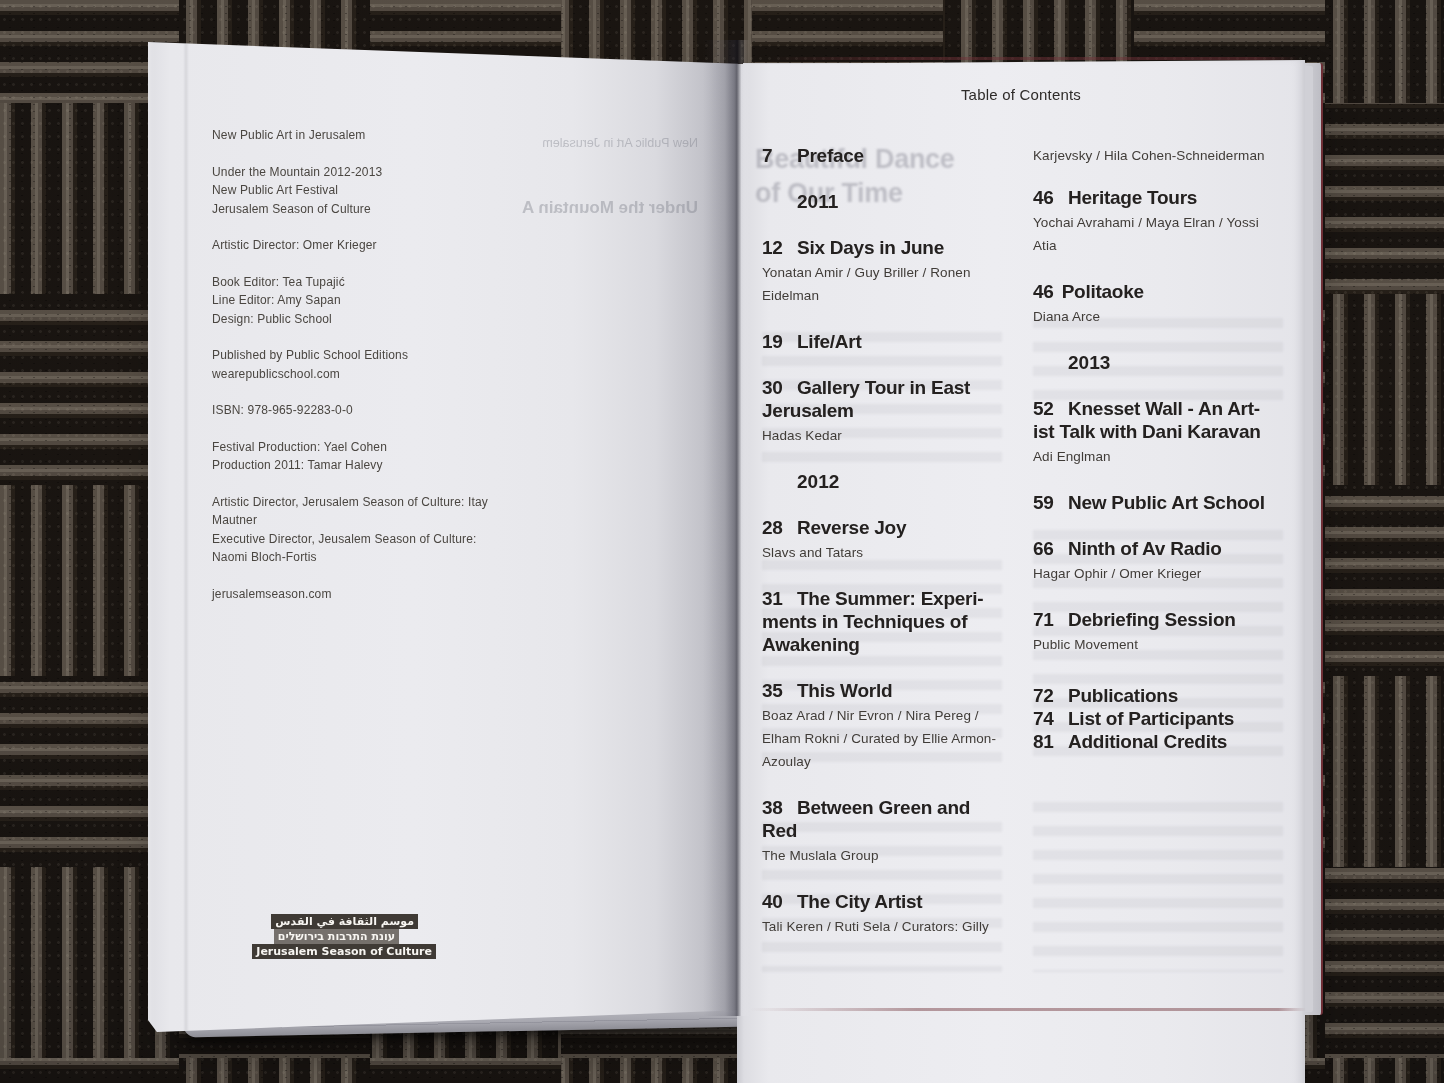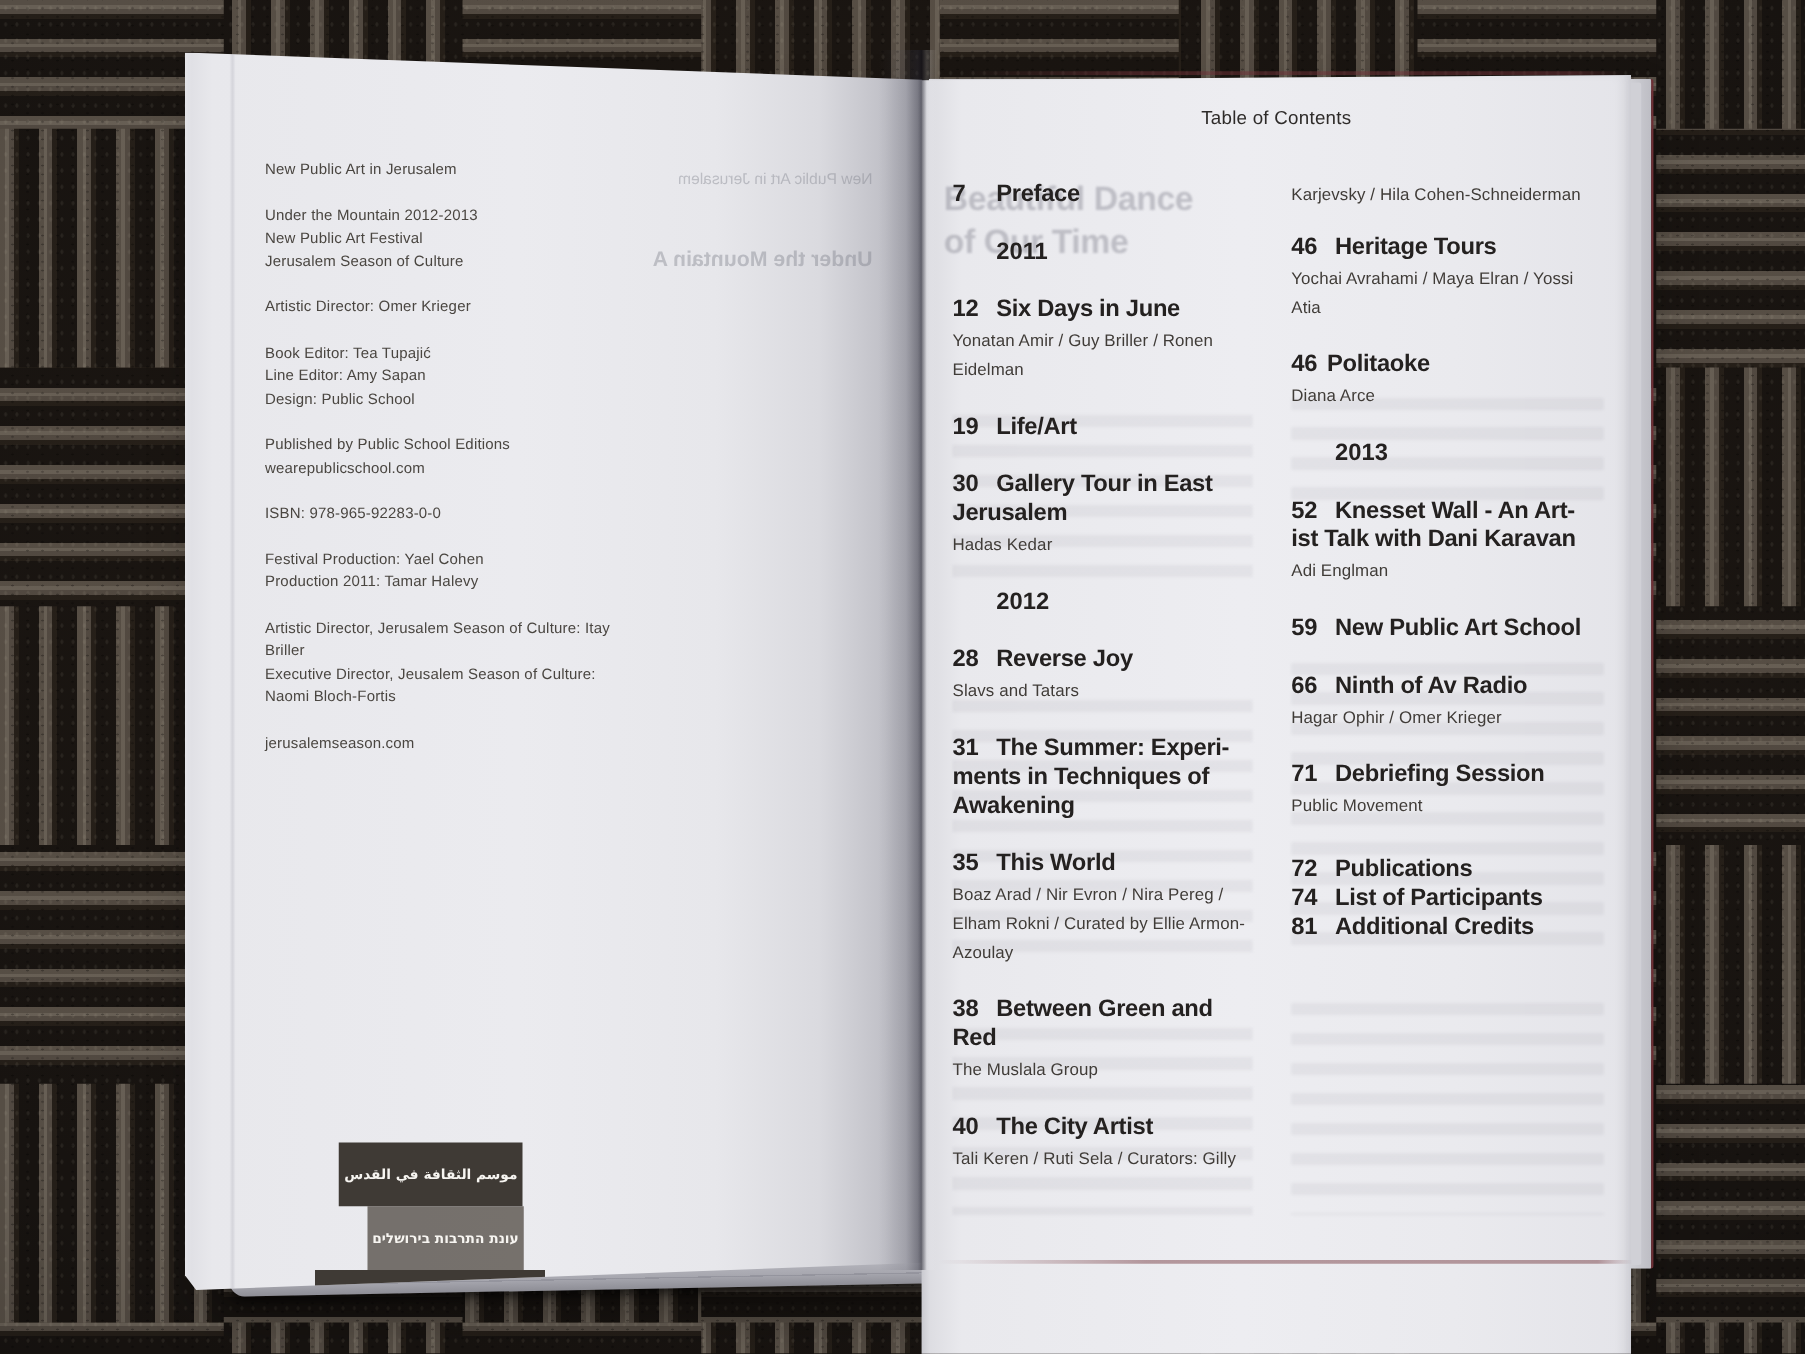--- a/index.html
+++ b/index.html
@@ -70,23 +70,23 @@
   .ghost-mirror{position:absolute;left:170px;top:94px;width:380px;
     transform:scaleX(-1);color:rgba(118,120,132,.38);filter:blur(.5px);pointer-events:none;}
   .ghost-mirror .g1{font-size:12.5px;margin-bottom:48px;}
   .ghost-mirror .g2{font-size:17px;font-weight:bold;}
 
   
   .logo{position:absolute;left:76px;top:872px;width:212px;
     display:flex;flex-direction:column;align-items:flex-end;
     font-family:"DejaVu Sans",sans-serif;}
   .logo-line{background:#3f3a35;color:#f7f5f1;font-weight:bold;font-size:11px;
-    line-height:13px;padding:19px 4px;white-space:nowrap;}
+    line-height:13px;padding:1px 4px;white-space:nowrap;}
   .logo-ar{margin-right:18px;}
-  .logo-he{margin-right:17px;background:rgba(92,86,79,.82);}
+  .logo-he{margin-right:37px;background:rgba(92,86,79,.82);}
 
   
   .toc-header{position:absolute;left:0;top:26px;width:100%;text-align:center;
     font-size:15px;color:#2e2b29;letter-spacing:.2px;}
   .ghost-title{position:absolute;left:18px;top:82px;width:320px;
     font-weight:bold;font-size:27px;line-height:34px;letter-spacing:-.3px;
     color:rgba(128,128,140,.42);filter:blur(1px);pointer-events:none;}
   .ghost-par{position:absolute;filter:blur(1.3px);opacity:.5;pointer-events:none;
     background:repeating-linear-gradient(180deg,rgba(108,106,118,.17) 0 10px,transparent 10px 24px);}
 
@@ -151,21 +151,21 @@
         </div>
         <div class="colophon-block">
           <div>ISBN: 978-965-92283-0-0</div>
         </div>
         <div class="colophon-block">
           <div>Festival Production: Yael Cohen</div>
           <div>Production 2011: Tamar Halevy</div>
         </div>
         <div class="colophon-block">
           <div>Artistic Director, Jerusalem Season of Culture: Itay</div>
-          <div>Briller</div>
+          <div>Mautner</div>
           <div>Executive Director, Jeusalem Season of Culture:</div>
           <div>Naomi Bloch-Fortis</div>
         </div>
         <div class="colophon-block">
           <div>jerusalemseason.com</div>
         </div>
       </div>
 
     <div class="logo">
         <div class="logo-line logo-ar" dir="rtl">موسم الثقافة في القدس</div>

